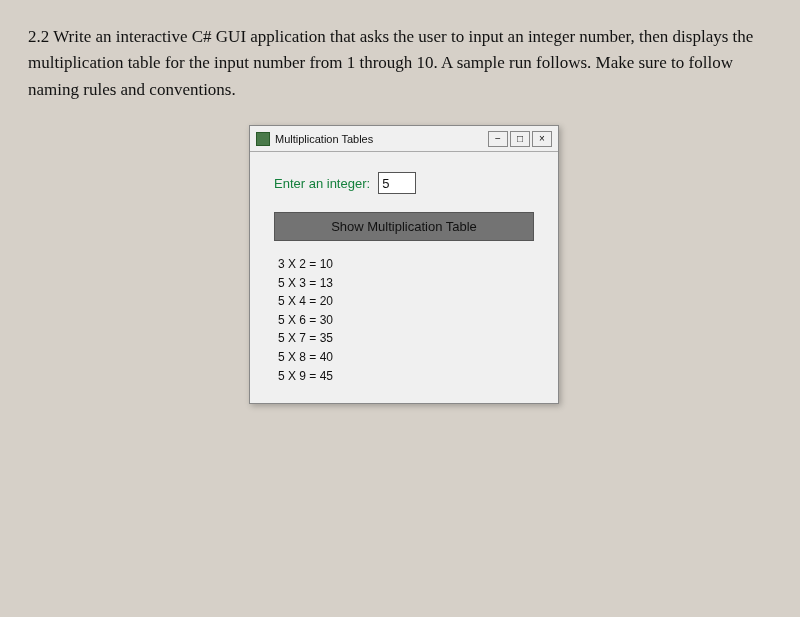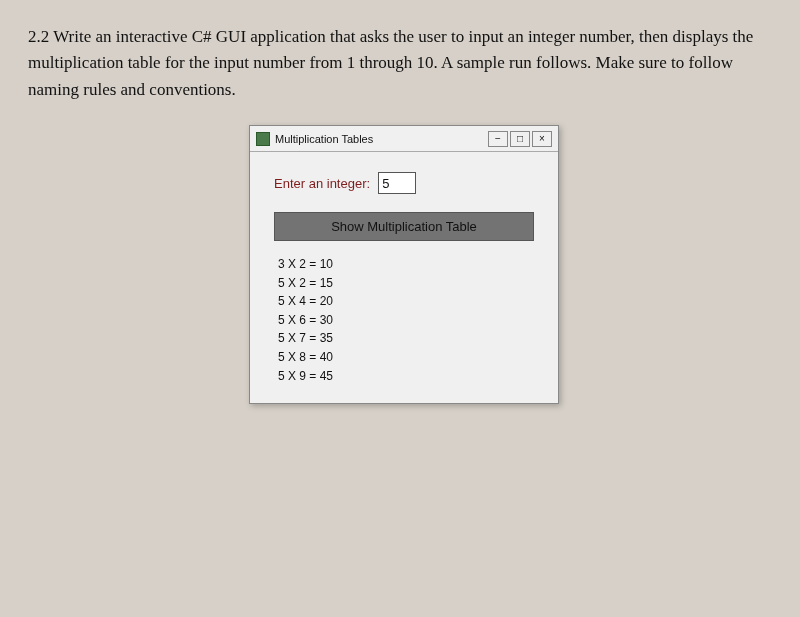--- a/index.html
+++ b/index.html
@@ -100,21 +100,21 @@
     .input-row {
       display: flex;
       align-items: center;
       gap: 8px;
       margin-bottom: 18px;
     }
 
     .input-label {
       font-family: 'Segoe UI', Arial, sans-serif;
       font-size: 13px;
-      color: #7f1d1d;
+      color: #15803d;
     }
 
     .integer-input {
       width: 38px;
       height: 22px;
       border: 1px solid #555;
       background: #fff;
       font-family: 'Segoe UI', Arial, sans-serif;
       font-size: 13px;
       padding: 1px 3px;
@@ -173,21 +173,21 @@
         <div class="input-row">
           <span class="input-label">Enter an integer:</span>
           <input class="integer-input" type="text" value="5" style="">
         </div>
 
         <button class="show-btn">Show Multiplication Table</button>
 
         <div class="results-area">
 
             <span class="result-line">3 X 2 = 10</span>
-            <span class="result-line">5 X 2 = 15</span>
+            <span class="result-line">5 X 3 = 13</span>
             <span class="result-line">5 X 4 = 20</span>
             <span class="result-line">5 X 6 = 30</span>
             <span class="result-line">5 X 7 = 35</span>
             <span class="result-line">5 X 8 = 40</span>
             <span class="result-line">5 X 9 = 45</span>
           </div>
       </div>
 
     </div>
   </div>

